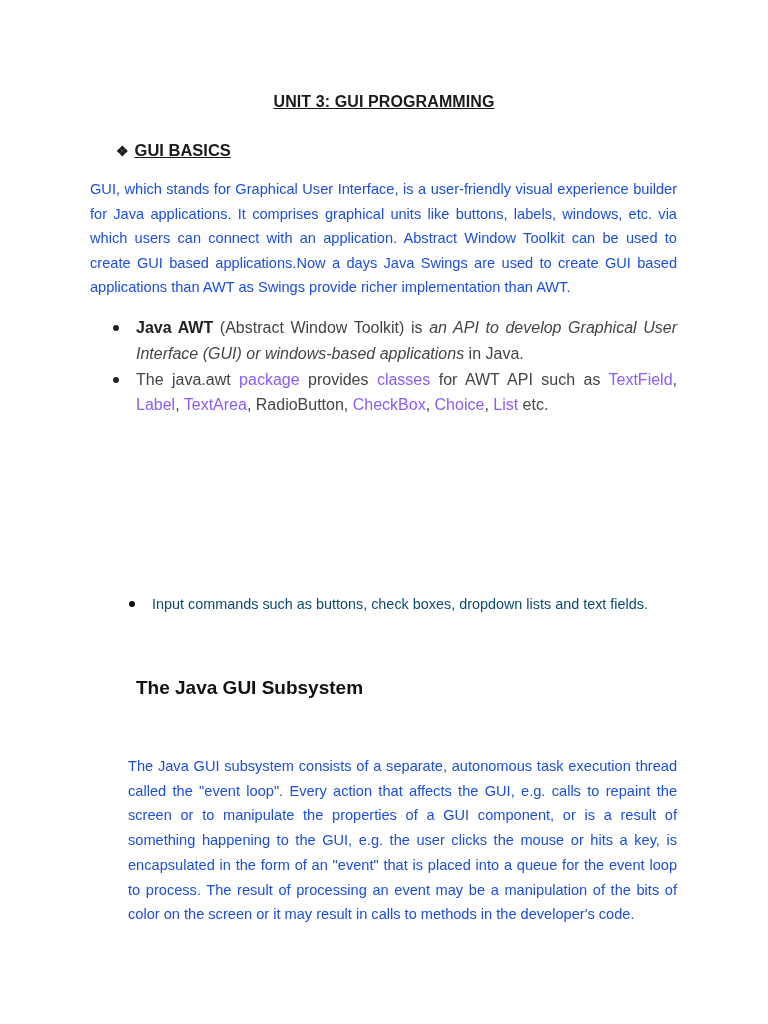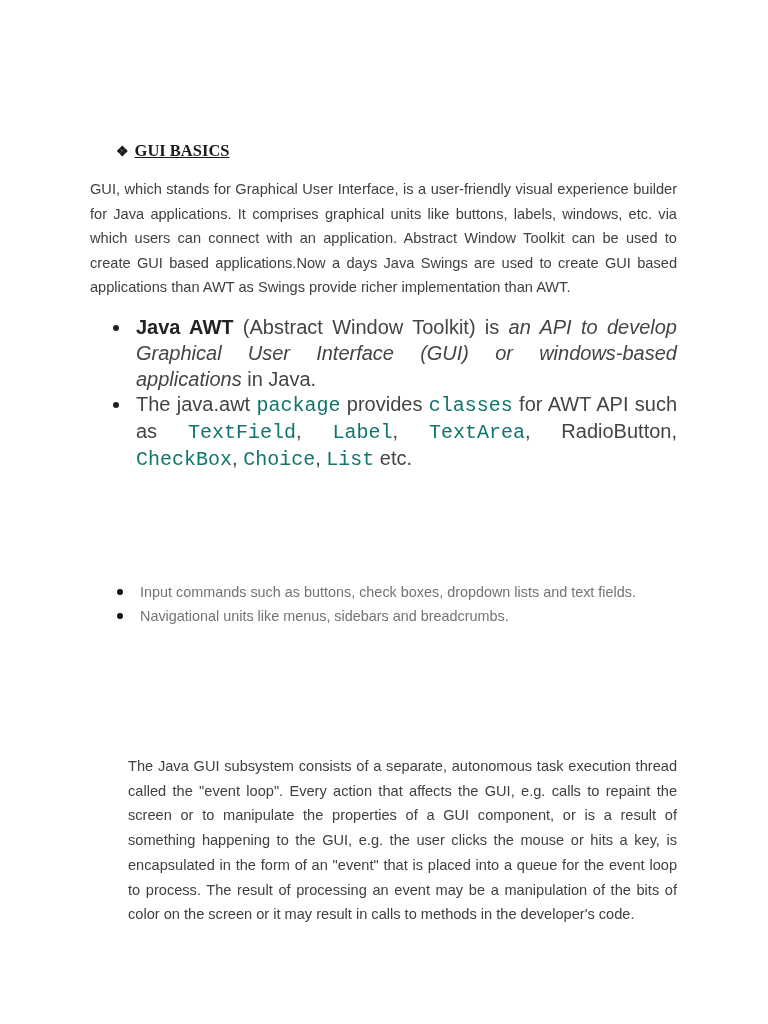--- a/index.html
+++ b/index.html
@@ -9,72 +9,73 @@
   }
   .page { position: absolute; left: 0; top: 0; width: 768px; height: 1024px; }
   .title {
     position: absolute; top: 93px; left: 0; width: 768px; text-align: center;
     font-weight: bold; font-size: 16px; text-decoration: underline; letter-spacing: 0.1px;
   }
   .h2 {
     position: absolute; top: 141px; left: 116px; font-weight: bold; font-size: 16.5px;
   }
   .h2 .diamond { font-size: 14px; margin-right: 6px; text-decoration: none; display: inline-block; }
-  .h2 .h2text { text-decoration: underline; font-family: Liberation Serif, serif; }
+  .h2 .h2text { text-decoration: underline; }
   .para {
     position: absolute; left: 90px; width: 587px; font-size: 14.6px; line-height: 24.6px;
-    text-align: justify; color: #404040;
+    text-align: justify; color: #1d4ed8;
   }
   .p1 { top: 177px; }
   ul.awt {
     position: absolute; top: 315px; left: 108px; width: 569px; margin: 0; padding: 0; list-style: none;
-    font-size: 20px; line-height: 25.8px; color: #444444; text-align: justify;
+    font-size: 16px; line-height: 25.8px; color: #444444; text-align: justify;
   }
   ul.awt li { position: relative; padding-left: 28px; }
   ul.awt li::before {
     content: ""; position: absolute; left: 5px; top: 10px; width: 6px; height: 6px; border-radius: 50%; background: #222;
   }
-  .green { color: #0f766e; font-family: Liberation Mono, monospace; }
+  .green { color: #8b5cf6; }
   .bold { font-weight: bold; color: #222; }
   .ital { font-style: italic; }
   .p2 { top: 511px; }
   ul.elems {
-    position: absolute; top: 576px; left: 108px; width: 569px; margin: 4px; padding: 0; list-style: none;
-    font-size: 14.4px; line-height: 24.2px; color: #737373;
+    position: absolute; top: 576px; left: 108px; width: 569px; margin: 16px; padding: 0; list-style: none;
+    font-size: 14.4px; line-height: 24.2px; color: #0c4a6e;
   }
   ul.elems li { position: relative; padding-left: 28px; }
   ul.elems li::before {
     content: ""; position: absolute; left: 5px; top: 9px; width: 6px; height: 6px; border-radius: 50%; background: #111;
   }
   .h3 { position: absolute; top: 677px; left: 136px; font-weight: bold; font-size: 19px; color: #111; }
   .p3 { top: 722px; left: 128px; width: 549px; font-size: 14.6px; line-height: 24.7px; margin-top: 32px; }
 </style>
 </head>
 <body>
 
 <div class="page">
 
+  <div class="title">UNIT 3:  GUI PROGRAMMING</div>
 
   <div class="h2">
     <span class="diamond">❖</span><span class="h2text">GUI BASICS</span>
   </div>
 
   <div class="para p1">GUI, which stands for Graphical User Interface, is a user-friendly visual experience builder for Java applications. It comprises graphical units like buttons, labels, windows, etc. via which users can connect with an application. Abstract Window Toolkit can be used to create GUI based applications.Now a days Java Swings are used to create GUI based applications than AWT as Swings provide richer implementation than AWT.</div>
 
   <ul class="awt">
     <li>
       <span class="bold">Java AWT</span><span> (Abstract Window Toolkit) is </span><span class="ital">an API to develop Graphical User Interface (GUI) or windows-based applications</span><span> in Java.</span>
     </li>
     <li>
       <span>The java.awt </span><span class="green">package</span><span> provides </span><span class="green">classes</span><span> for AWT API such as </span><span class="green">TextField</span><span>, </span><span class="green">Label</span><span>, </span><span class="green">TextArea</span><span>, RadioButton, </span><span class="green">CheckBox</span><span>, </span><span class="green">Choice</span><span>, </span><span class="green">List</span><span> etc.</span>
     </li>
   </ul>
 
 
   <ul class="elems">
     <li>Input commands such as buttons, check boxes, dropdown lists and text fields.</li>
-    <li>Navigational units like menus, sidebars and breadcrumbs.</li>
   </ul>
 
+  <div class="h3">The Java GUI Subsystem</div>
 
   <div class="para p3">The Java GUI subsystem consists of a separate, autonomous task execution thread called the "event loop".   Every action that affects the GUI, e.g. calls to repaint the screen or to manipulate the properties of a GUI component, or is a result of something happening to the GUI, e.g. the user clicks the mouse or hits a key, is encapsulated in the form of an "event" that is placed into a queue for the event loop to process.   The result of processing an event may be a manipulation of the bits of color on the screen or it may result in calls to methods in the developer's code.</div>
 
 </div>
 
 </body></html>

